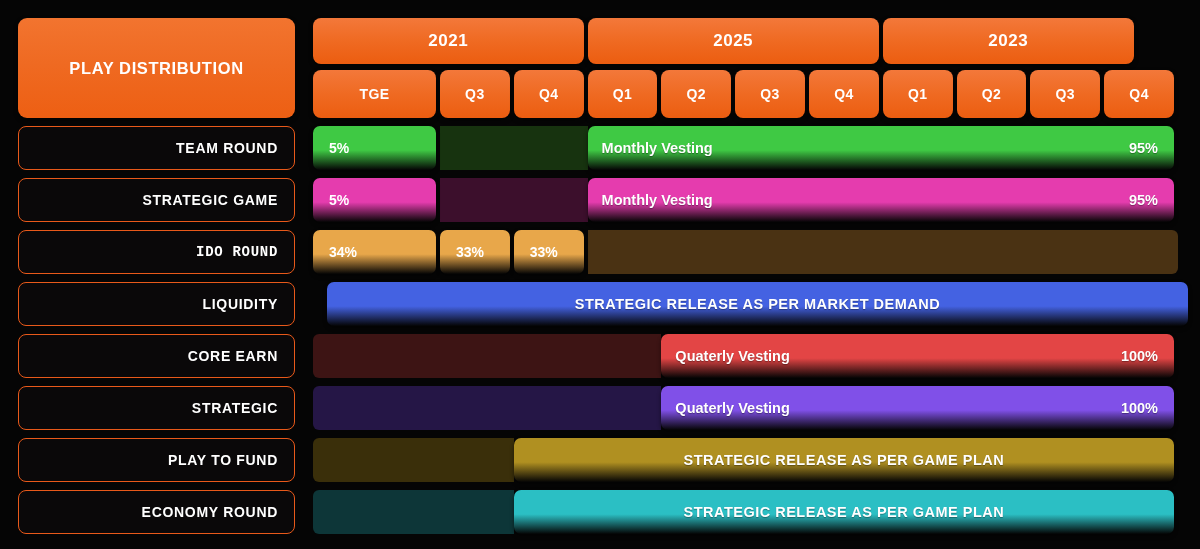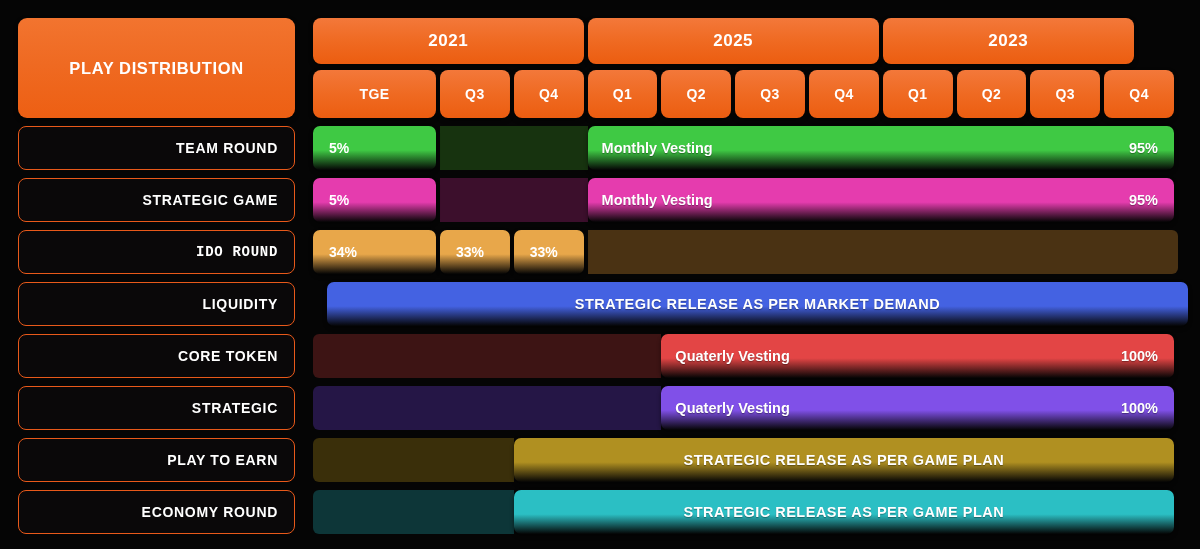--- a/index.html
+++ b/index.html
@@ -251,41 +251,41 @@
         </div>
         <div class="row-label" style="top: 264px; text-align: right;">
           <span>LIQUIDITY</span>
         </div>
         <div class="track" style="top: 264px;">
           <div class="seg bright" style="left: 0px; width: 861px; background: linear-gradient(rgb(68, 98, 226) 0%, rgb(68, 98, 226) 55%, rgba(0, 0, 0, 0.12) 100%); margin-left: 14px;">
             <span class="lbl-center">STRATEGIC RELEASE AS PER MARKET DEMAND</span>
           </div>
         </div>
         <div class="row-label" style="top: 316px;">
-          <span>CORE TOKEN</span>
+          <span>CORE EARN</span>
         </div>
         <div class="track" style="top: 316px;">
           <div class="seg dim" style="left: 0px; width: 348.362px; background: rgb(61, 20, 20); border-radius: 6px 0px 0px 6px;"></div>
           <div class="seg bright" style="left: 348.362px; width: 512.638px; background: linear-gradient(rgb(227, 69, 69) 0%, rgb(227, 69, 69) 55%, rgba(0, 0, 0, 0.12) 100%);">
             <span class="lbl-left">Quaterly Vesting</span>
             <span class="lbl-right">100%</span>
           </div>
         </div>
         <div class="row-label" style="top: 368px;">
           <span>STRATEGIC</span>
         </div>
         <div class="track" style="top: 368px;">
           <div class="seg dim" style="left: 0px; width: 348.362px; background: rgb(37, 22, 70); border-radius: 6px 0px 0px 6px;"></div>
           <div class="seg bright" style="left: 348.362px; width: 512.638px; background: linear-gradient(rgb(128, 80, 232) 0%, rgb(128, 80, 232) 55%, rgba(0, 0, 0, 0.12) 100%);">
             <span class="lbl-left">Quaterly Vesting</span>
             <span class="lbl-right">100%</span>
           </div>
         </div>
         <div class="row-label" style="top: 420px;">
-          <span>PLAY TO EARN</span>
+          <span>PLAY TO FUND</span>
         </div>
         <div class="track" style="top: 420px;">
           <div class="seg dim" style="left: 0px; width: 200.751px; background: rgb(58, 47, 10); border-radius: 6px 0px 0px 6px;"></div>
           <div class="seg bright" style="left: 200.751px; width: 660.249px; background: linear-gradient(rgb(176, 144, 33) 0%, rgb(176, 144, 33) 55%, rgba(0, 0, 0, 0.12) 100%);">
             <span class="lbl-center">STRATEGIC RELEASE AS PER GAME PLAN</span>
           </div>
         </div>
         <div class="row-label" style="top: 472px;">
           <span>ECONOMY ROUND</span>
         </div>

